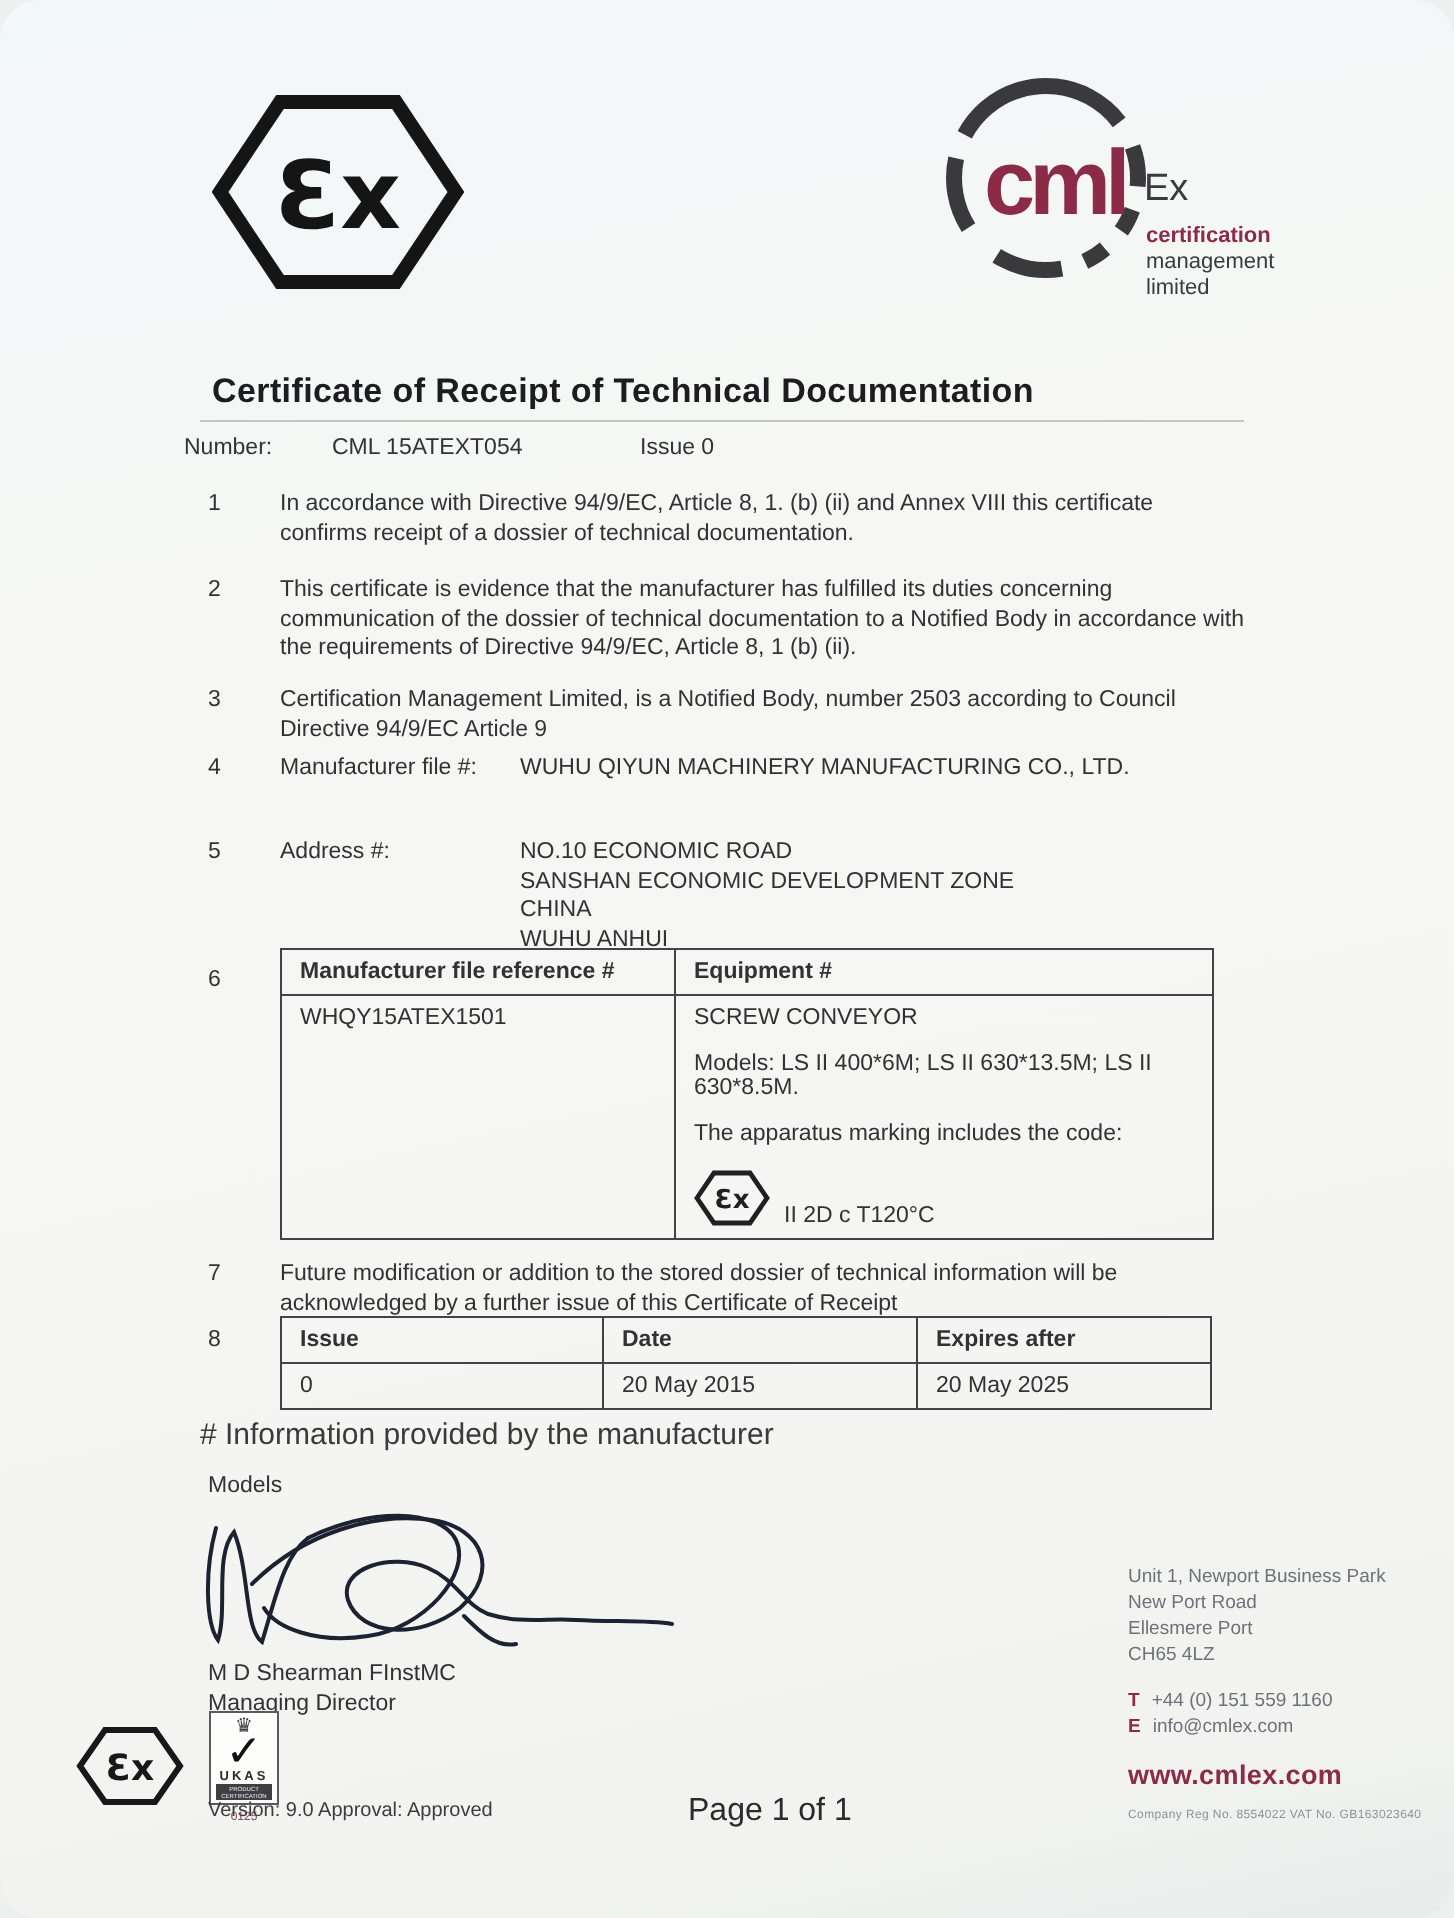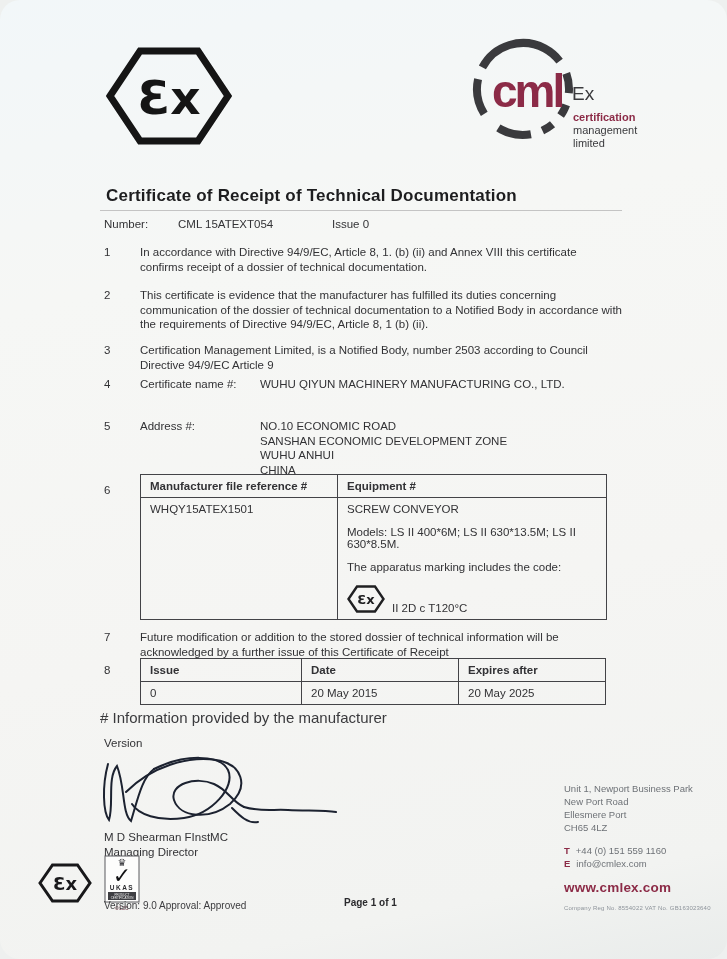--- a/index.html
+++ b/index.html
@@ -36,21 +36,21 @@
     padding:5px 9px;
   }
   table.doc-table th{ font-weight:bold; }
   .file-table td{ height:120px; }
   .equip-cell div{ margin-bottom:11px; }
   .marking-row{ display:flex; align-items:flex-end; gap:7px; margin-bottom:0 !important; }
   .issue-table th, .issue-table td{ padding:3px 9px; height:22px; }
   .footnote{ font-size:15px; color:#3a3a3d; }
   .sig-label,.sig-name{ font-size:11.5px; color:#323235; }
   .footer-version{ font-size:10px; color:#3c3c3f; }
-  .footer-page{ font-size:10px; font-weight:bold; color:#2b2b2e; }
+  .footer-page{ font-size:16px; font-weight:normal; color:#2b2b2e; }
   .contact{ width:162px; font-size:9.5px; line-height:13px; color:#6e7277; }
   .contact .row{ white-space:nowrap; }
   .contact .lbl{ font-weight:bold; margin-right:6px; }
   .contact .phone-block{ margin-top:10px; }
   .contact .site{ margin-top:11px; font-size:13.5px; font-weight:bold; letter-spacing:.2px; }
   .contact .reg{ margin-top:8px; font-size:6px; color:#8d939a; letter-spacing:.2px; white-space:nowrap; }
   .brand{ color:#8c2b47; }
   .hex-text{ font-family:"DejaVu Sans",sans-serif; font-weight:bold; }
 </style>
 </head>
@@ -68,21 +68,21 @@
     <text x="26" y="73" font-size="46" font-weight="bold" fill="#8c2b47" letter-spacing="-3">cml</text>
     <text x="106" y="66" font-size="19" fill="#3a3a3d">Ex</text>
     <text x="107" y="87" font-size="11" font-weight="bold" fill="#8c2b47">certification</text>
     <text x="107" y="100" font-size="11" fill="#3a3a3d">management</text>
     <text x="107" y="113" font-size="11" fill="#3a3a3d">limited</text>
   </svg>
 
   <div class="abs title" style="left:106px; top:186px;">Certificate of Receipt of Technical Documentation</div>
   <div class="abs rule" style="left:100px; top:210px; width:522px;"></div>
 
-  <div class="abs num-row" style="left:104px; top:218px; width:520px; height:16px;">
+  <div class="abs num-row" style="left:92px; top:218px; width:520px; height:16px;">
     <span style="left:0;">Number:</span>
     <span style="left:74px;">CML 15ATEXT054</span>
     <span style="left:228px;">Issue 0</span>
   </div>
 
   <div class="abs clause" style="left:104px; top:245px;">
     <span class="cnum">1</span>
     <span class="ctext">In accordance with Directive 94/9/EC, Article 8, 1. (b) (ii) and Annex VIII this certificate confirms receipt of a dossier of technical documentation.</span>
   </div>
 
@@ -91,32 +91,32 @@
     <span class="ctext">This certificate is evidence that the manufacturer has fulfilled its duties concerning communication of the dossier of technical documentation to a Notified Body in accordance with the requirements of Directive 94/9/EC, Article 8, 1 (b) (ii).</span>
   </div>
 
   <div class="abs clause" style="left:104px; top:343px;">
     <span class="cnum">3</span>
     <span class="ctext">Certification Management Limited, is a Notified Body, number 2503 according to Council Directive 94/9/EC Article 9</span>
   </div>
 
   <div class="abs clause" style="left:104px; top:377px;">
     <span class="cnum">4</span>
-    <span class="clabel">Certificate name #:</span>
+    <span class="clabel">Manufacturer file #:</span>
     <span class="cvalue">WUHU QIYUN MACHINERY MANUFACTURING CO., LTD.</span>
   </div>
 
   <div class="abs clause" style="left:104px; top:419px;">
     <span class="cnum">5</span>
     <span class="clabel">Address #:</span>
     <span class="cvalue cvlines">
       <div>NO.10 ECONOMIC ROAD</div>
       <div>SANSHAN ECONOMIC DEVELOPMENT ZONE</div>
+      <div>CHINA</div>
       <div>WUHU ANHUI</div>
-      <div>CHINA</div>
     </span>
   </div>
 
   <div class="abs clause" style="left:104px; top:483px;">
     <span class="cnum">6</span>
   </div>
   <div class="abs" style="left:140px; top:474px; width:467px;">
     <table class="doc-table file-table">
       <colgroup>
           <col style="width:197px">
@@ -171,21 +171,21 @@
         <td>0</td>
         <td>20 May 2015</td>
         <td>20 May 2025</td>
       </tr>
     </tbody>
       </table>
   </div>
 
   <div class="abs footnote" style="left:100px; top:709px;"># Information provided by the manufacturer</div>
 
-  <div class="abs sig-label" style="left:104px; top:737px;">Version</div>
+  <div class="abs sig-label" style="left:104px; top:737px;">Models</div>
 
   <svg class="abs" style="left:92px; top:752px;" width="260" height="84" viewBox="0 0 260 84">
     <g fill="none" stroke="#1c2230" stroke-width="2" stroke-linecap="round">
       <path d="M16,12 C10,34 11,60 17,68 C22,52 15,26 25,14 C33,34 30,62 39,69 C46,46 50,26 62,17"></path>
       <path d="M34,40 C60,14 96,4 124,8 C150,12 158,34 138,52 C118,68 88,66 82,48 C77,32 104,24 122,32 C136,38 140,50 152,55"></path>
       <path d="M62,17 C92,2 128,2 136,18 C144,35 120,62 92,66 C66,70 46,62 40,52"></path>
       <path d="M152,55 C168,60 182,57 196,58 C214,59 232,58 244,60"></path>
       <path d="M140,56 C148,64 156,72 166,70"></path>
     </g>
   </svg>

